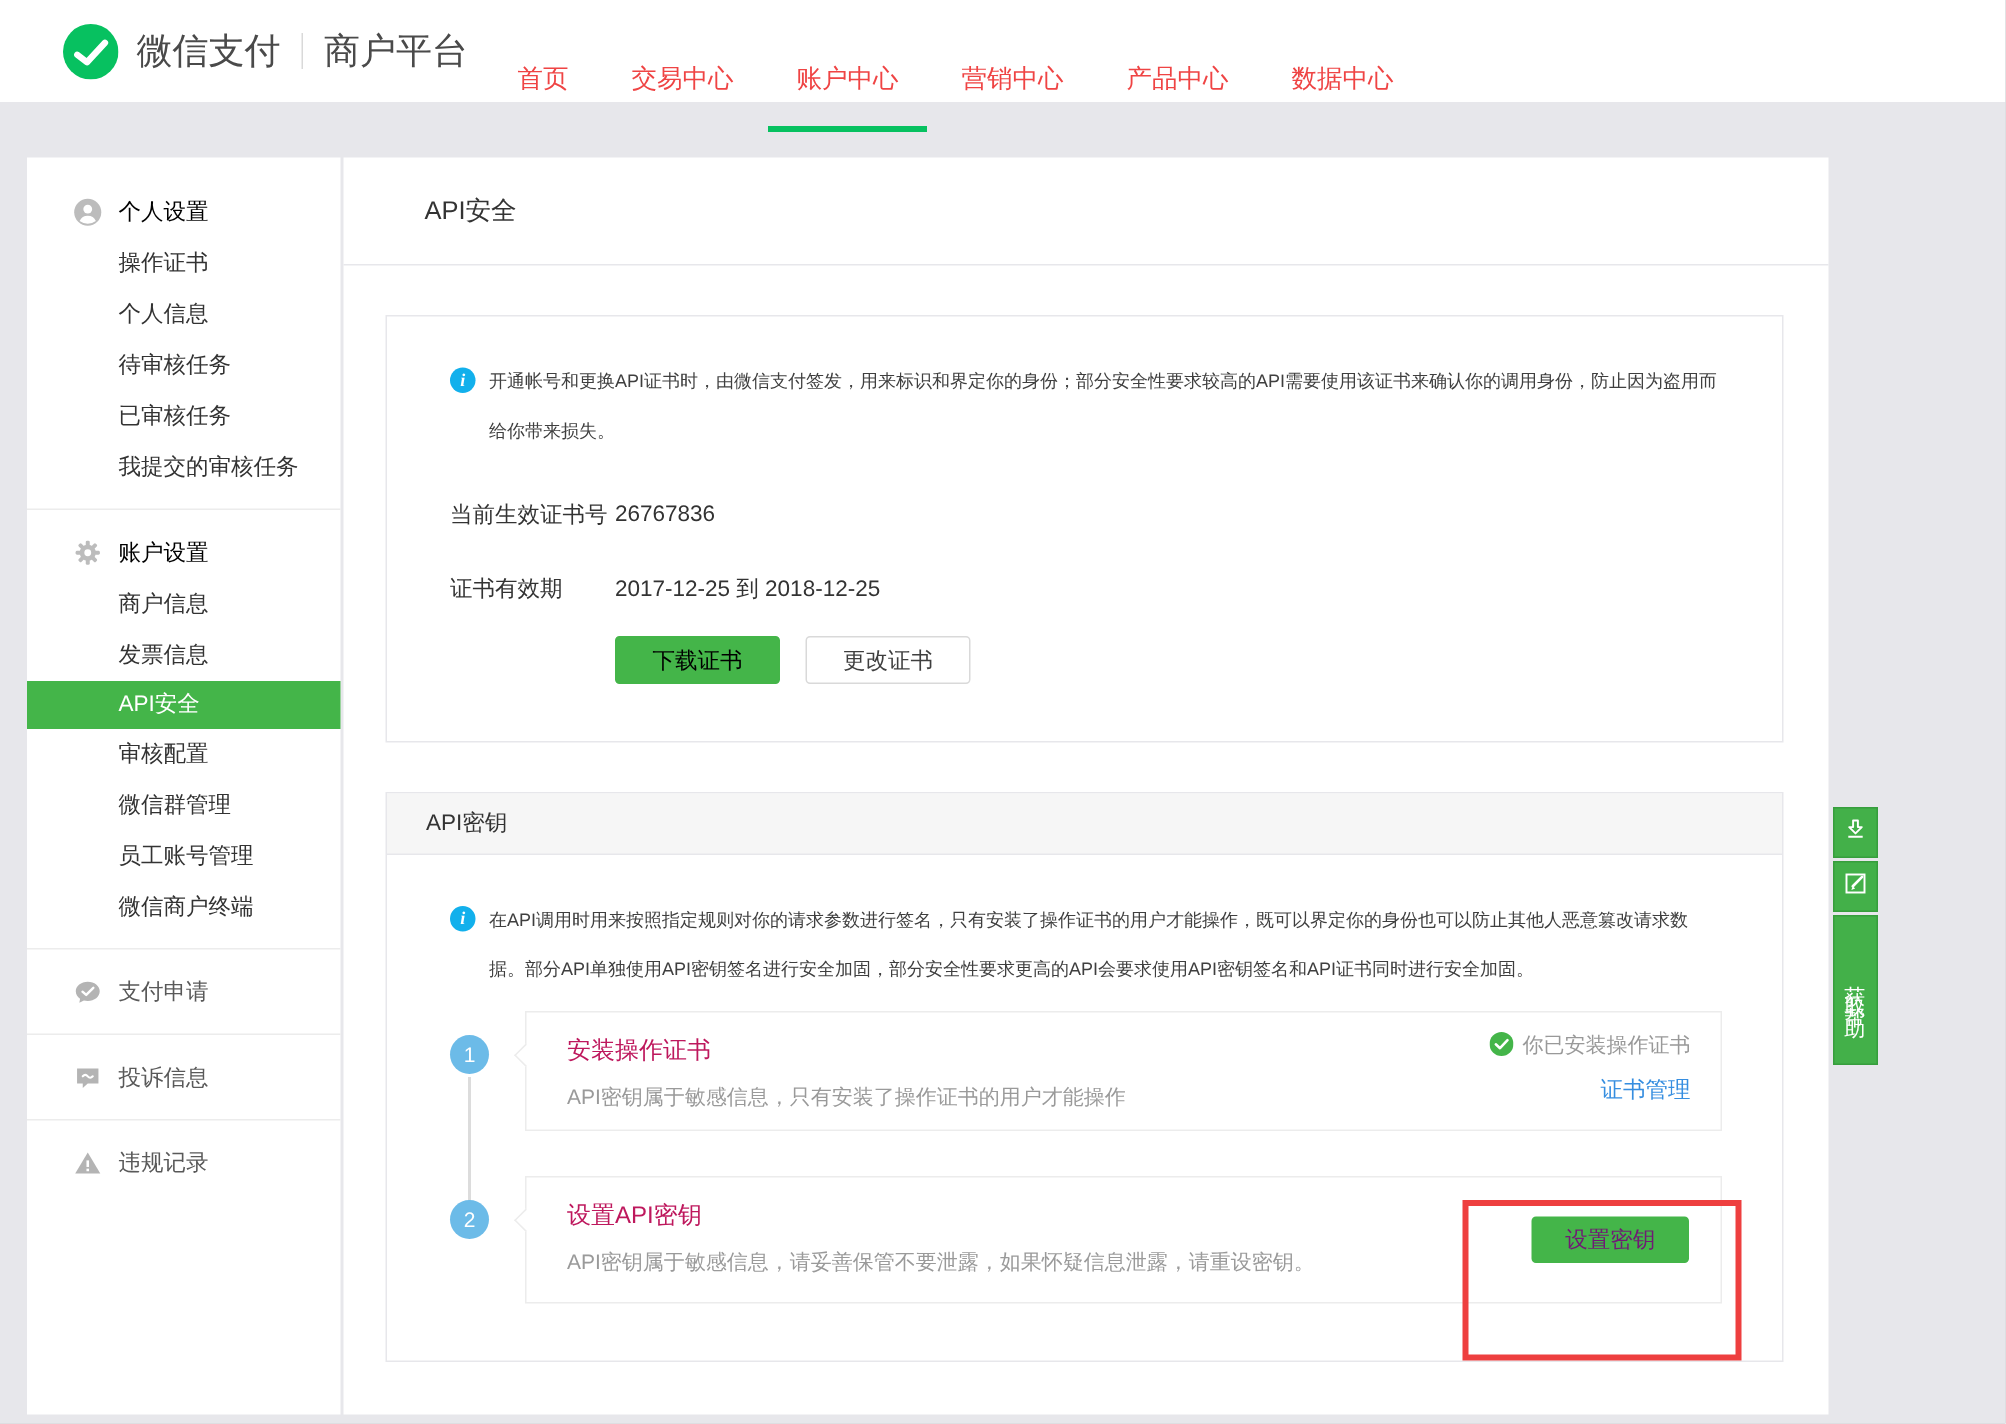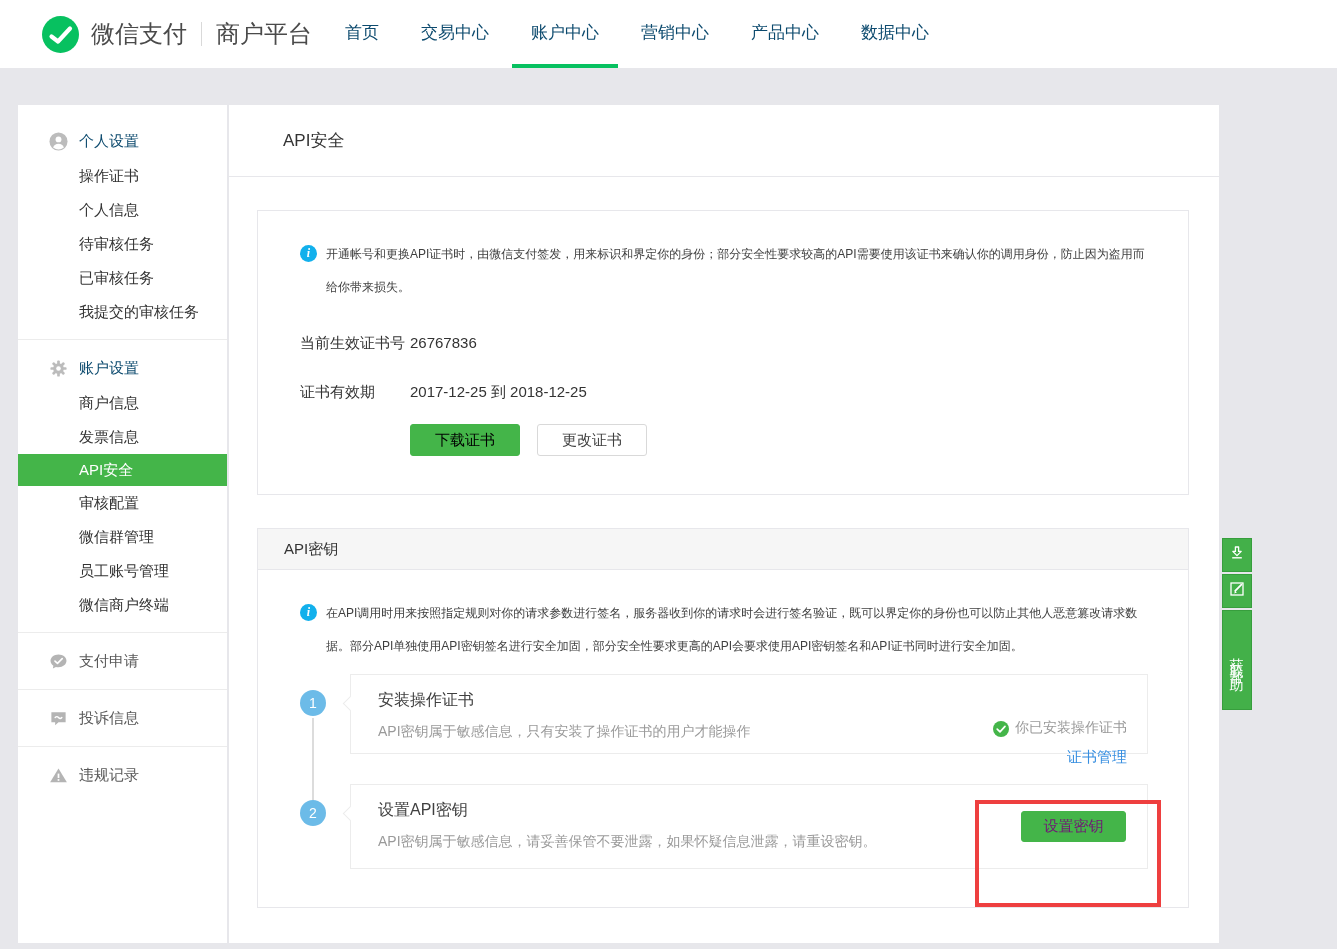--- a/index.html
+++ b/index.html
@@ -11,27 +11,27 @@
   }
   
   .header{position:absolute;left:0;top:0;width:1337px;height:68px;background:#fff;}
   .logo{position:absolute;left:42px;top:15px;height:38px;display:flex;align-items:center;cursor:pointer;}
   .logo-badge{width:37px;height:37px;flex:none;}
   .brand-name{margin-left:12px;font-size:24px;color:#4a4a4a;}
   .logo-sep{width:1px;height:24px;background:#d9d9d9;margin:0 14px;}
   .product-name{font-size:24px;color:#4a4a4a;}
   .nav{position:absolute;left:326px;top:0;height:68px;display:flex;gap:4px;}
   .nav-item{box-sizing:border-box;height:68px;line-height:66px;padding:0 19px;
-    font-size:17px;color:#0c4a6e;cursor:pointer;border-bottom:4px solid transparent;}
+    font-size:17px;color:#ef4444;cursor:pointer;border-bottom:4px solid transparent;margin-top:20px;}
   .nav-item.active{border-bottom-color:#07c160;}
   
   .sidebar{position:absolute;left:18px;top:105px;width:209px;height:838px;background:#fff;padding-top:18px;box-sizing:border-box;}
   .side-head{display:flex;align-items:center;height:36px;padding-left:31px;cursor:pointer;}
   .side-head .sicon{width:19px;height:19px;flex:none;margin-right:11px;}
-  .side-head .slabel{font-size:15px;color:#0c4a6e;}
+  .side-head .slabel{font-size:15px;color:#000000;}
   .side-head.standalone .slabel{color:#595959;}
   .side-item{height:34px;line-height:34px;padding-left:61px;font-size:15px;color:#333;cursor:pointer;}
   .side-item.active{background:#44b549;color:#fff;height:32px;line-height:32px;}
   .side-div{height:1px;background:#ececec;margin:10px 0;}
   
   .main{position:absolute;left:229px;top:105px;width:990px;height:838px;background:#fff;}
   .page-title{height:71px;line-height:71px;padding-left:54px;font-size:17px;color:#333;
     border-bottom:1px solid #e7e7eb;}
   .panel{margin:33px 30px 0 28px;border:1px solid #e7e7eb;background:#fff;}
   .panel-header{height:40px;line-height:40px;background:#f6f6f6;border-bottom:1px solid #e7e7eb;
@@ -55,24 +55,24 @@
   .step{position:relative;display:flex;align-items:flex-start;margin-bottom:30px;}
   .step:last-child{margin-bottom:0;}
   .step-circle{position:relative;z-index:2;width:26px;height:26px;border-radius:50%;background:#6cbbe8;
     color:#fff;font-size:14px;line-height:26px;text-align:center;flex:none;margin-top:16px;}
   .step-box{position:relative;margin-left:24px;flex:1;border:1px solid #ececec;box-sizing:border-box;
     padding:15px 0 0 27px;}
   .step-box::before{content:"";position:absolute;left:-6px;top:23px;width:10px;height:10px;background:#fff;
     border-left:1px solid #ececec;border-bottom:1px solid #ececec;transform:rotate(45deg);}
   .step-box.h1{height:80px;}
   .step-box.h2{height:85px;}
-  .step-title{font-size:16px;color:#404040;}
+  .step-title{font-size:16px;color:#be185d;}
   .step-desc{margin-top:12px;font-size:14px;color:#9a9a9a;}
   .step-right{position:absolute;right:20px;top:13px;text-align:right;}
-  .status-line{display:flex;align-items:flex-end;justify-content:flex-end;font-size:14px;color:#999;margin-top:31px;}
+  .status-line{display:flex;align-items:flex-start;justify-content:flex-end;font-size:14px;color:#999;}
   .check-ico{width:16px;height:16px;margin-right:6px;flex:none;}
   .cert-link{display:inline-block;margin-top:11px;font-size:15px;color:#368ee0;cursor:pointer;}
   .setkey-btn{position:absolute;right:21px;top:26px;width:105px;height:31px;background:#44b549;
     border:1px solid #44b549;border-radius:3px;color:#701a75;font-size:15px;cursor:pointer;font-family:inherit;}
   .red-annotation{position:absolute;left:746px;top:695px;width:186px;height:107px;box-sizing:border-box;
     border:4px solid #ee3f3f;pointer-events:none;z-index:5;}
   
   .float-bar{position:absolute;left:1222px;top:538px;width:30px;}
   .fbtn{box-sizing:border-box;width:30px;background:#43b049;border:1px solid #379e3d;margin-bottom:2px;
     display:flex;align-items:center;justify-content:center;cursor:pointer;}
@@ -209,21 +209,21 @@
           <button class="btn plain">更改证书</button>
         </div>
       </div>
     </div>
 
     <div class="panel">
       <div class="panel-header">API密钥</div>
       <div class="panel-body">
         <div class="info-row">
           <span class="info-ico">i</span>
-          <div class="info-text">在API调用时用来按照指定规则对你的请求参数进行签名，服务器收到你的请求时会进行签名验证，既可以界定你的身份也可以防止其他人恶意篡改请求数据。部分API单独使用API密钥签名进行安全加固，部分安全性要求更高的API会要求使用API密钥签名和API证书同时进行安全加固。</div>
+          <div class="info-text">在API调用时用来按照指定规则对你的请求参数进行签名，只有安装了操作证书的用户才能操作，既可以界定你的身份也可以防止其他人恶意篡改请求数据。部分API单独使用API密钥签名进行安全加固，部分安全性要求更高的API会要求使用API密钥签名和API证书同时进行安全加固。</div>
         </div>
 
         <div class="steps">
           <div class="step-connector"></div>
 
           <div class="step">
             <div class="step-circle">1</div>
             <div class="step-box h1">
               <div class="step-title">安装操作证书</div>
               <div class="step-desc">API密钥属于敏感信息，只有安装了操作证书的用户才能操作</div>

